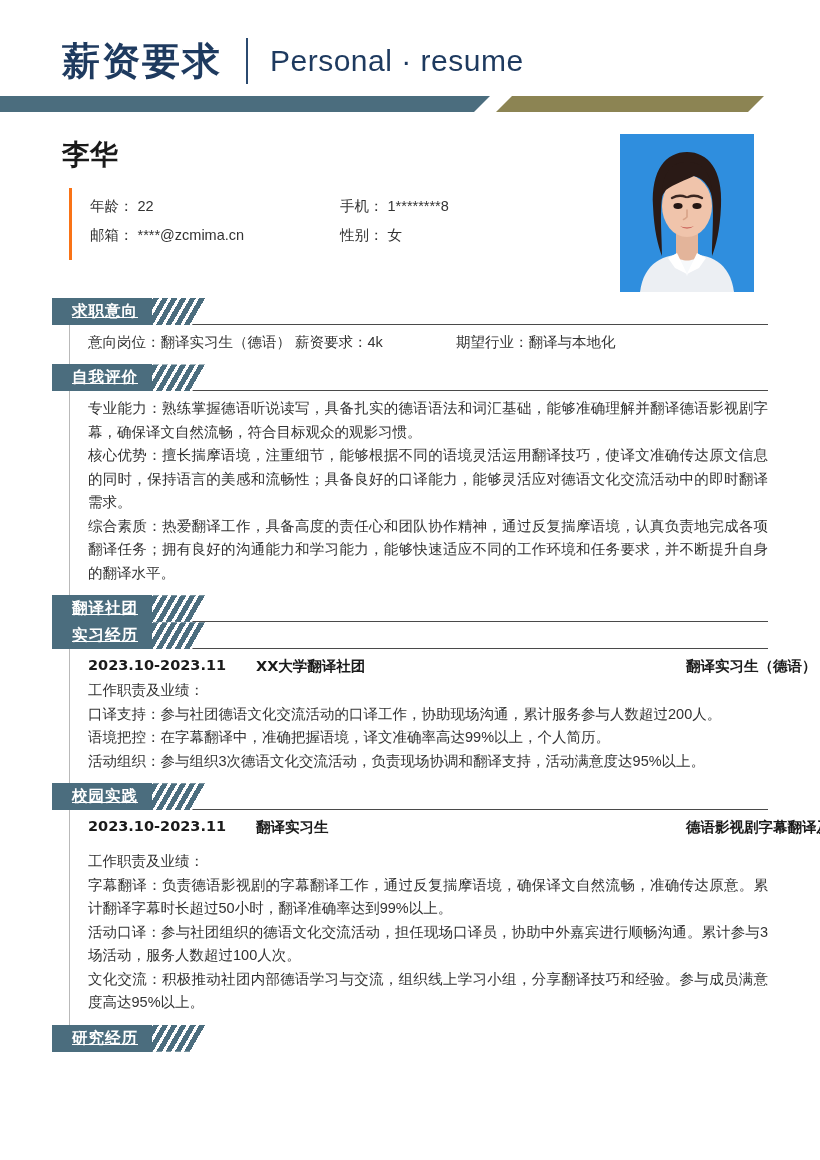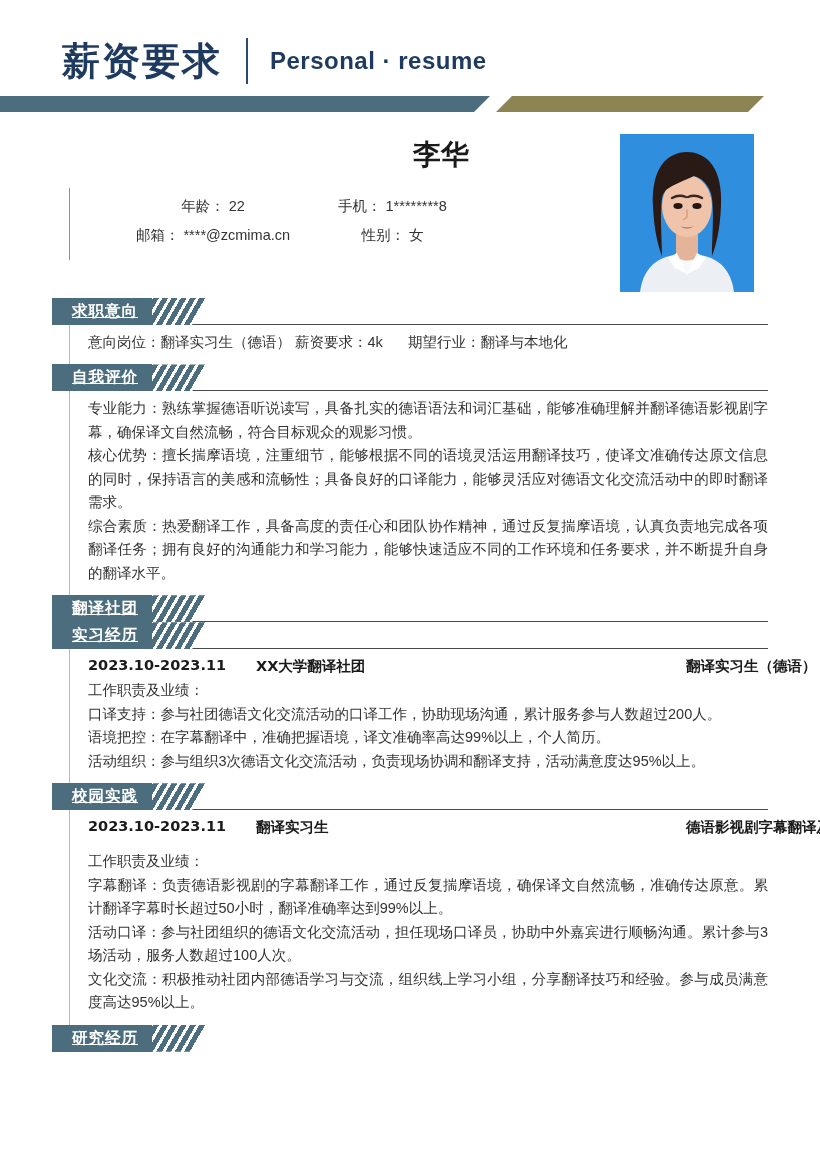--- a/index.html
+++ b/index.html
@@ -35,22 +35,22 @@
     line-height: 1;
     font-family: "DejaVu Sans", "Liberation Sans", sans-serif;
   }
   .header-divider {
     width: 2px;
     height: 46px;
     background: #2b4a6f;
     margin: 0 22px 0 24px;
   }
   .header-en {
-    font-size: 24px;
-    font-weight: bold;
+    font-size: 30px;
+    font-weight: normal;
     color: #1e3a5f;
     letter-spacing: 0.5px;
     font-family: "Liberation Sans", sans-serif;
   }
   .header-bars {
     position: absolute;
     left: 0;
     top: 96px;
     width: 820px;
     height: 16px;
@@ -72,33 +72,32 @@
     height: 16px;
     background: #8c8453;
     clip-path: polygon(16px 0, 100% 0, calc(100% - 16px) 100%, 0 100%);
   }
 
   
   .profile {
     position: relative;
     padding: 8px 0 0 0;
     height: 160px;
-    text-align: center;
   }
   .name {
     font-size: 28px;
     font-weight: bold;
     color: #1a1a1a;
     padding-left: 62px;
     line-height: 1.2;
     margin-bottom: 16px;
     font-family: "DejaVu Sans", "Liberation Sans", sans-serif;
   }
   .info-block {
-    border-left: 1px solid #f97316;
+    border-left: 3px solid #f97316;
     margin-left: 69px;
     padding: 4px 0 10px 18px;
     display: flex;
   }
   .info-col {
     display: flex;
     flex-direction: column;
   }
   .info-col.col1 { width: 250px; }
   .info-row {
@@ -177,21 +176,21 @@
     line-height: 1.62;
   }
   .para {
     font-size: 14.5px;
     color: #333;
     line-height: 1.62;
     text-align: justify;
   }
 
   
-  .intent-row { display: flex; }
+  .intent-row { display: flex; gap: 48px; }
   .intent-left { width: 320px; }
 
   
   .exp-row {
     display: flex;
     font-size: 14.5px;
     font-weight: bold;
     color: #1a1a1a;
     padding: 2px 0 3px 0;
     font-family: "DejaVu Sans", "Liberation Sans", sans-serif;

